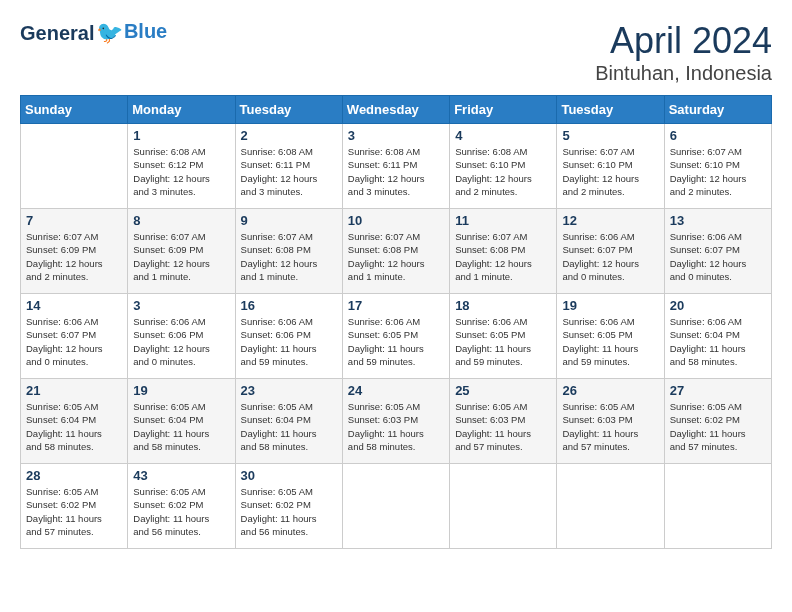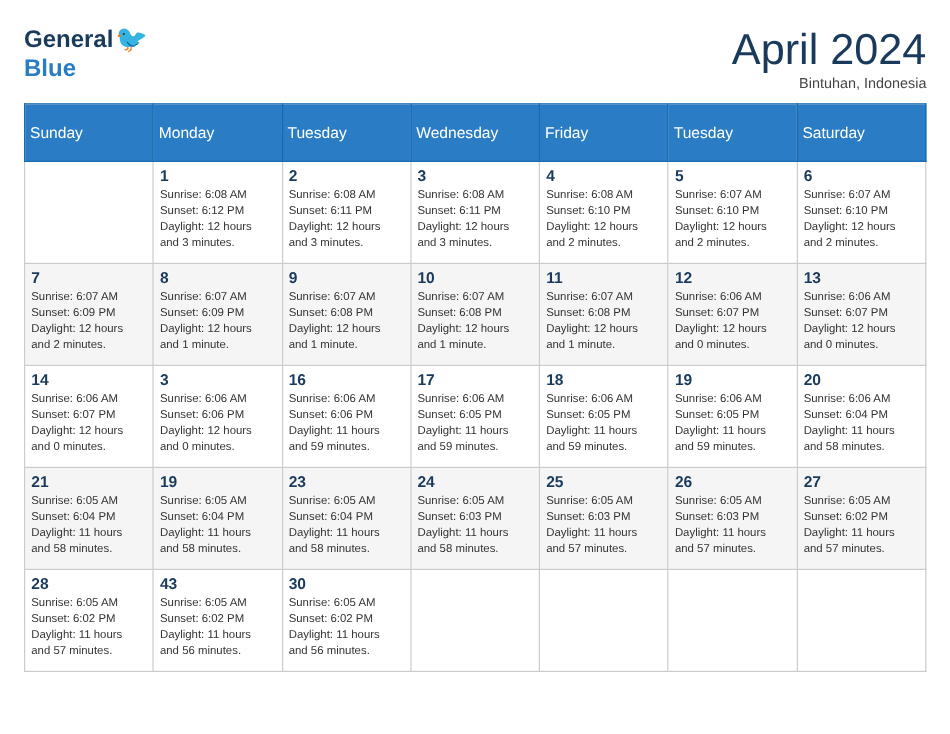--- a/index.html
+++ b/index.html
@@ -11,48 +11,48 @@
       padding: 20px;
     }
     .header {
       display: flex;
       justify-content: space-between;
       align-items: flex-start;
       margin-bottom: 10px;
     }
     .logo {
       display: flex;
-      flex-direction: column;
+      flex-direction: row;
       align-items: flex-start;
     }
     .title-section {
       text-align: right;
     }
     .calendar-title {
       font-size: 36px;
       font-weight: normal;
       color: #1a3a5c;
     }
     .calendar-subtitle {
-      font-size: 12px;
+      font-size: 20px;
       color: #444;
     }
     table {
       width: 100%;
       border-collapse: collapse;
       table-layout: fixed;
     }
     thead tr {
       background-color: #2a7dc4;
       color: white;
     }
     thead th {
-      padding: 16px 4px;
+      padding: 6px 4px;
       font-size: 13px;
-      font-weight: normal;
+      font-weight: bold;
       text-align: left;
       border: 1px solid #1a6aad;
     }
     tbody tr {
       vertical-align: top;
     }
     tbody td {
       border: 1px solid #ccc;
       padding: 4px 5px;
       font-size: 10px;

